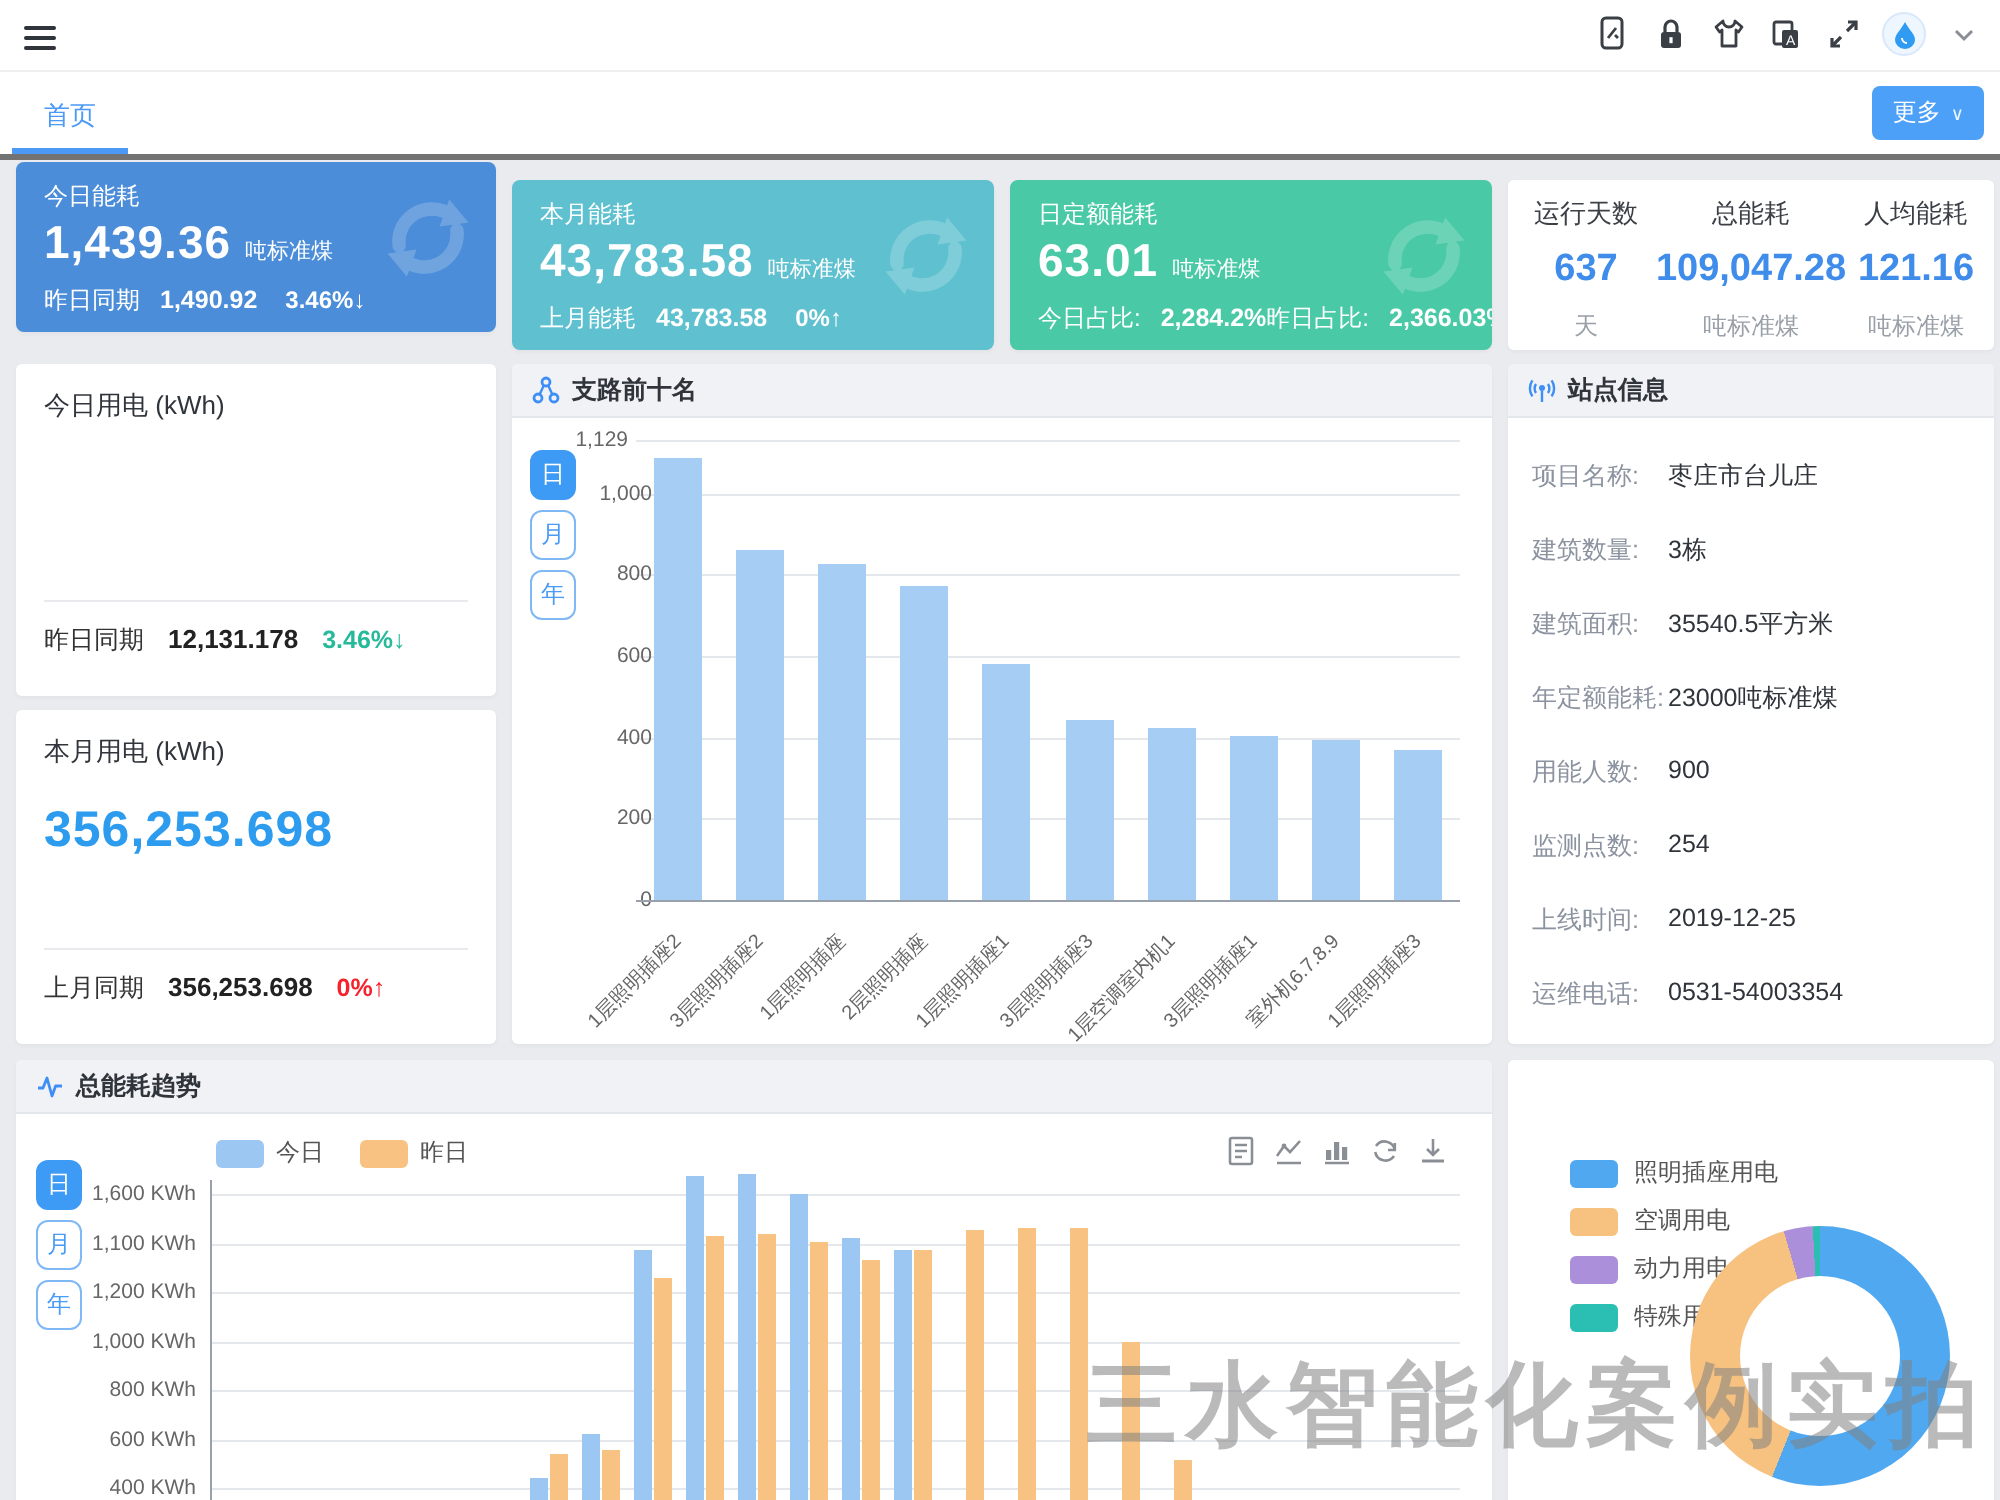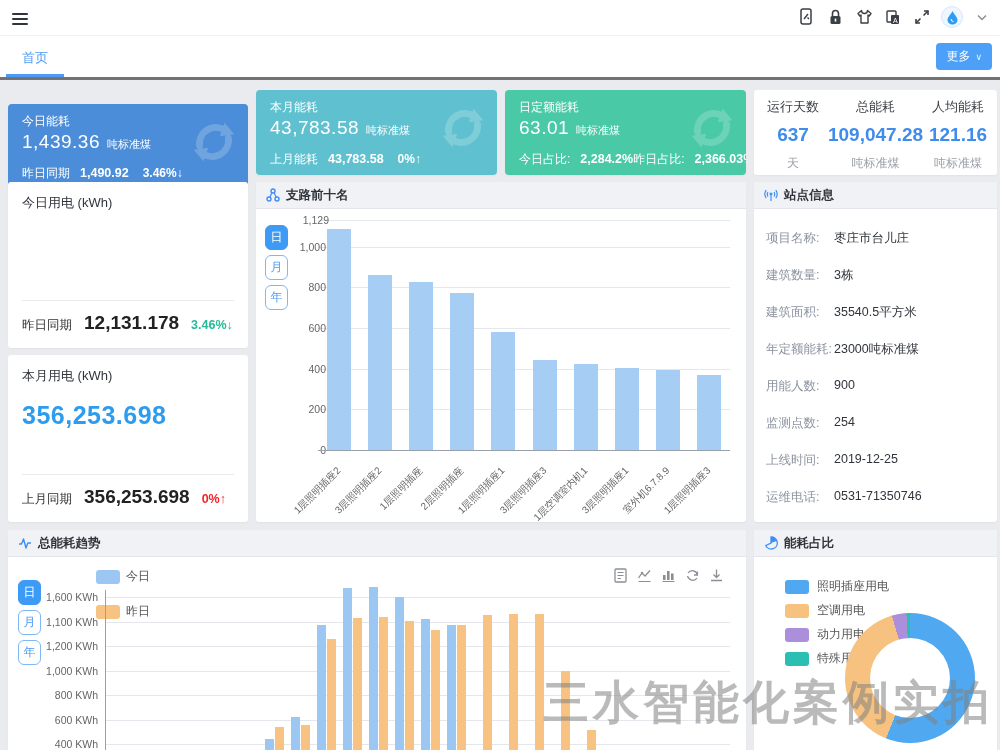--- a/index.html
+++ b/index.html
@@ -22,40 +22,40 @@
   .more-caret { font-size:9px; opacity:.9; }
 
   
   .card { position:absolute; background:#fff; border-radius:3px; box-shadow:0 1px 2px rgba(0,0,0,.04); overflow:hidden; }
   .panel-header { height:27px; background:#f1f2f5; border-bottom:1px solid #e3e6ea; display:flex; align-items:center; padding:0 10px; gap:6px; font-size:12.5px; font-weight:bold; color:#30343b; }
 
   
   .kpi { color:#fff; border-radius:4px; }
   .kpi-title { position:absolute; left:14px; top:9px; font-size:12px; }
   .kpi-valrow { position:absolute; left:14px; top:27px; display:flex; align-items:baseline; }
-  .kpi-value { font-size:19px; font-weight:normal; letter-spacing:.5px; }
+  .kpi-value { font-size:23px; font-weight:bold; letter-spacing:.5px; }
   .kpi-unit { font-size:11px; margin-left:7px; }
   .kpi-footer { position:absolute; left:14px; top:61px; font-size:12px; display:flex; align-items:baseline; white-space:nowrap; }
   .kpi-footer b { font-size:12.5px; margin-left:10px; font-weight:bold; }
   .kpi-footer .delta { margin-left:14px; font-weight:bold; }
   .kpi-refresh { position:absolute; right:8px; top:12px; }
 
   
   .stats-card { display:flex; padding:8px 6px; }
   .stat-col { flex:1; text-align:center; }
   .stat-label { font-size:13px; color:#3b3f46; }
   .stat-value { font-size:19px; font-weight:bold; color:#3f8ceb; margin-top:8px; white-space:nowrap; }
   .stat-unit { font-size:12px; color:#9aa0a8; margin-top:9px; }
 
   
   .elec-title { position:absolute; left:14px; top:12px; font-size:13px; color:#30343b; }
   .elec-value { position:absolute; left:14px; top:46px; font-size:25px; font-weight:bold; color:#2d9cee; letter-spacing:.5px; }
   .elec-divider { position:absolute; left:14px; right:14px; height:1px; background:#e8eaee; }
   .elec-footer { position:absolute; left:14px; font-size:12.5px; display:flex; align-items:baseline; white-space:nowrap; }
-  .elec-footer b { margin-left:12px; font-size:19px; color:#222; }
+  .elec-footer b { margin-left:12px; font-size:13px; color:#222; }
   .elec-footer .delta { margin-left:12px; font-weight:bold; }
 
   
   .toggle { position:absolute; width:23px; height:25px; border-radius:6px; border:1px solid #7fb8f5; background:#fff; color:#4a9bf5; font-size:12px; display:flex; align-items:center; justify-content:center; cursor:pointer; }
   .toggle.active { background:#3d9af5; border-color:#3d9af5; color:#fff; }
 
   
   .gridline { position:absolute; height:1px; background:#e4e7ec; }
   .axisline-x { position:absolute; height:1px; background:#97a0ab; }
   .axisline-y { position:absolute; width:1px; background:#97a0ab; }
@@ -142,21 +142,21 @@
 
 <div class="tabbar">
   <div class="tab-home">首页</div>
   <div class="tab-underline"></div>
   <button class="more-btn">
     <span>更多</span>
       <span class="more-caret">∨</span>
   </button>
 </div>
 
-<div class="card kpi" style="left: 8px; top: 104px; width: 240px; height: 85px; background: rgb(75, 141, 216);">
+<div class="card kpi" style="left: 8px; top: 81px; width: 240px; height: 85px; background: rgb(75, 141, 216);">
   <div class="kpi-title">今日能耗</div>
   <div class="kpi-valrow">
       <span class="kpi-value">1,439.36</span>
       <span class="kpi-unit">吨标准煤</span>
     </div>
   <div class="kpi-footer">
       <span>昨日同期</span>
       <b>1,490.92</b>
       <span class="delta">3.46%↓</span>
     </div>
@@ -279,21 +279,21 @@
       <div class="ytick" style="right: 420px; left: auto; top: 200.3px;">200</div>
       <div class="gridline" style="left: 62px; width: 412px; top: 159.6px;"></div>
       <div class="ytick" style="right: 420px; left: auto; top: 159.6px;">400</div>
       <div class="gridline" style="left: 62px; width: 412px; top: 118.9px;"></div>
       <div class="ytick" style="right: 420px; left: auto; top: 118.9px;">600</div>
       <div class="gridline" style="left: 62px; width: 412px; top: 78.2px;"></div>
       <div class="ytick" style="right: 420px; left: auto; top: 78.2px;">800</div>
       <div class="gridline" style="left: 62px; width: 412px; top: 37.5px;"></div>
       <div class="ytick" style="right: 420px; left: auto; top: 37.5px;">1,000</div>
       <div class="gridline" style="left: 62px; width: 412px; top: 11.2485px;"></div>
-      <div class="ytick" style="right: 417px; left: auto; top: 11.2485px;">1,129</div>
+      <div class="ytick" style="right: 432px; left: auto; top: 11.2485px;">1,129</div>
       <div class="axisline-x" style="left: 62px; width: 412px; top: 241px;"></div>
       <div class="bar" style="left: 70.6px; width: 24px; top: 20.2025px; height: 220.797px; background: rgb(166, 205, 244);"></div>
       <div class="xlabel-rot" style="left: -37.4px; top: 253px;">1层照明插座2</div>
       <div class="bar" style="left: 111.8px; width: 24px; top: 65.99px; height: 175.01px; background: rgb(166, 205, 244);"></div>
       <div class="xlabel-rot" style="left: 3.8px; top: 253px;">3层照明插座2</div>
       <div class="bar" style="left: 153px; width: 24px; top: 73.1125px; height: 167.887px; background: rgb(166, 205, 244);"></div>
       <div class="xlabel-rot" style="left: 45px; top: 253px;">1层照明插座</div>
       <div class="bar" style="left: 194.2px; width: 24px; top: 84.305px; height: 156.695px; background: rgb(166, 205, 244);"></div>
       <div class="xlabel-rot" style="left: 86.2px; top: 253px;">2层照明插座</div>
       <div class="bar" style="left: 235.4px; width: 24px; top: 122.97px; height: 118.03px; background: rgb(166, 205, 244);"></div>
@@ -320,37 +320,37 @@
     <span>站点信息</span>
   </div>
   <div id="site-rows">
       <div class="site-row" style="top: 48px;"><span class="site-label">项目名称:</span><span class="site-value">枣庄市台儿庄</span></div>
       <div class="site-row" style="top: 85px;"><span class="site-label">建筑数量:</span><span class="site-value">3栋</span></div>
       <div class="site-row" style="top: 122px;"><span class="site-label">建筑面积:</span><span class="site-value">35540.5平方米</span></div>
       <div class="site-row" style="top: 159px;"><span class="site-label">年定额能耗:</span><span class="site-value">23000吨标准煤</span></div>
       <div class="site-row" style="top: 196px;"><span class="site-label">用能人数:</span><span class="site-value">900</span></div>
       <div class="site-row" style="top: 233px;"><span class="site-label">监测点数:</span><span class="site-value">254</span></div>
       <div class="site-row" style="top: 270px;"><span class="site-label">上线时间:</span><span class="site-value">2019-12-25</span></div>
-      <div class="site-row" style="top: 307px;"><span class="site-label">运维电话:</span><span class="site-value">0531-71350746</span></div>
+      <div class="site-row" style="top: 307px;"><span class="site-label">运维电话:</span><span class="site-value">0531-54003354</span></div>
     </div>
 </div>
 
 <div class="card" style="left:8px; top:530px; width:738px; height:250px;">
   <div class="panel-header">
     <svg width="14" height="14" viewBox="0 0 14 14">
         <path d="M1 8 H3.5 L5.5 3 L8 12 L9.8 7 H13" fill="none" stroke="#3e8ef7" stroke-width="1.4" stroke-linejoin="round"></path>
       </svg>
     <span>总能耗趋势</span>
   </div>
   <div id="trend-toggles">
       <div class="toggle active" style="left: 10px; top: 50px;">日</div>
       <div class="toggle" style="left: 10px; top: 80px;">月</div>
       <div class="toggle" style="left: 10px; top: 110px;">年</div>
     </div>
-  <div class="legend-row" style="left:88px; top:38px;flex-direction:column;" id="trend-legend">
+  <div class="legend-row" style="left:100px; top:38px;" id="trend-legend">
       <div class="legend-item">
         <span class="legend-swatch" style="background: rgb(156, 199, 243);"></span>
         <span class="legend-label">今日</span>
       </div>
       <div class="legend-item">
         <span class="legend-swatch" style="background: rgb(247, 194, 130);"></span>
         <span class="legend-label">昨日</span>
       </div>
     </div>
   <div class="toolbox" style="right:22px; top:38px;">
@@ -413,27 +413,20 @@
       <div class="bar" style="left: 449.042px; width: 9px; top: 95.28px; height: 168.07px; background: rgb(247, 194, 130);"></div>
       <div class="bar" style="left: 475.083px; width: 9px; top: 84.5px; height: 178.85px; background: rgb(247, 194, 130);"></div>
       <div class="bar" style="left: 501.125px; width: 9px; top: 83.52px; height: 179.83px; background: rgb(247, 194, 130);"></div>
       <div class="bar" style="left: 527.167px; width: 9px; top: 83.8875px; height: 179.463px; background: rgb(247, 194, 130);"></div>
       <div class="bar" style="left: 553.208px; width: 9px; top: 140.85px; height: 122.5px; background: rgb(247, 194, 130);"></div>
       <div class="bar" style="left: 579.25px; width: 9px; top: 200.262px; height: 63.0875px; background: rgb(247, 194, 130);"></div>
     </div>
 </div>
 
 <div class="card" style="left:754px; top:530px; width:243px; height:250px;">
-  <div class="panel-header">
-    <svg width="14" height="14" viewBox="0 0 14 14">
-        <path d="M7 7 V1 A6 6 0 1 1 1.8 9.5 Z" fill="none" stroke="#3e8ef7" stroke-width="1.3"></path>
-        <path d="M7 7 L12.5 5 A6 6 0 0 0 7 1 Z" fill="#3e8ef7"></path>
-      </svg>
-    <span>能耗占比</span>
-  </div>
   <div id="share-legend">
       <div class="vlegend-item" style="left: 31px; top: 48px;">
         <span class="legend-swatch" style="background: rgb(79, 168, 240);"></span>
         <span class="legend-label">照明插座用电</span>
       </div>
       <div class="vlegend-item" style="left: 31px; top: 72px;">
         <span class="legend-swatch" style="background: rgb(247, 193, 128);"></span>
         <span class="legend-label">空调用电</span>
       </div>
       <div class="vlegend-item" style="left: 31px; top: 96px;">

